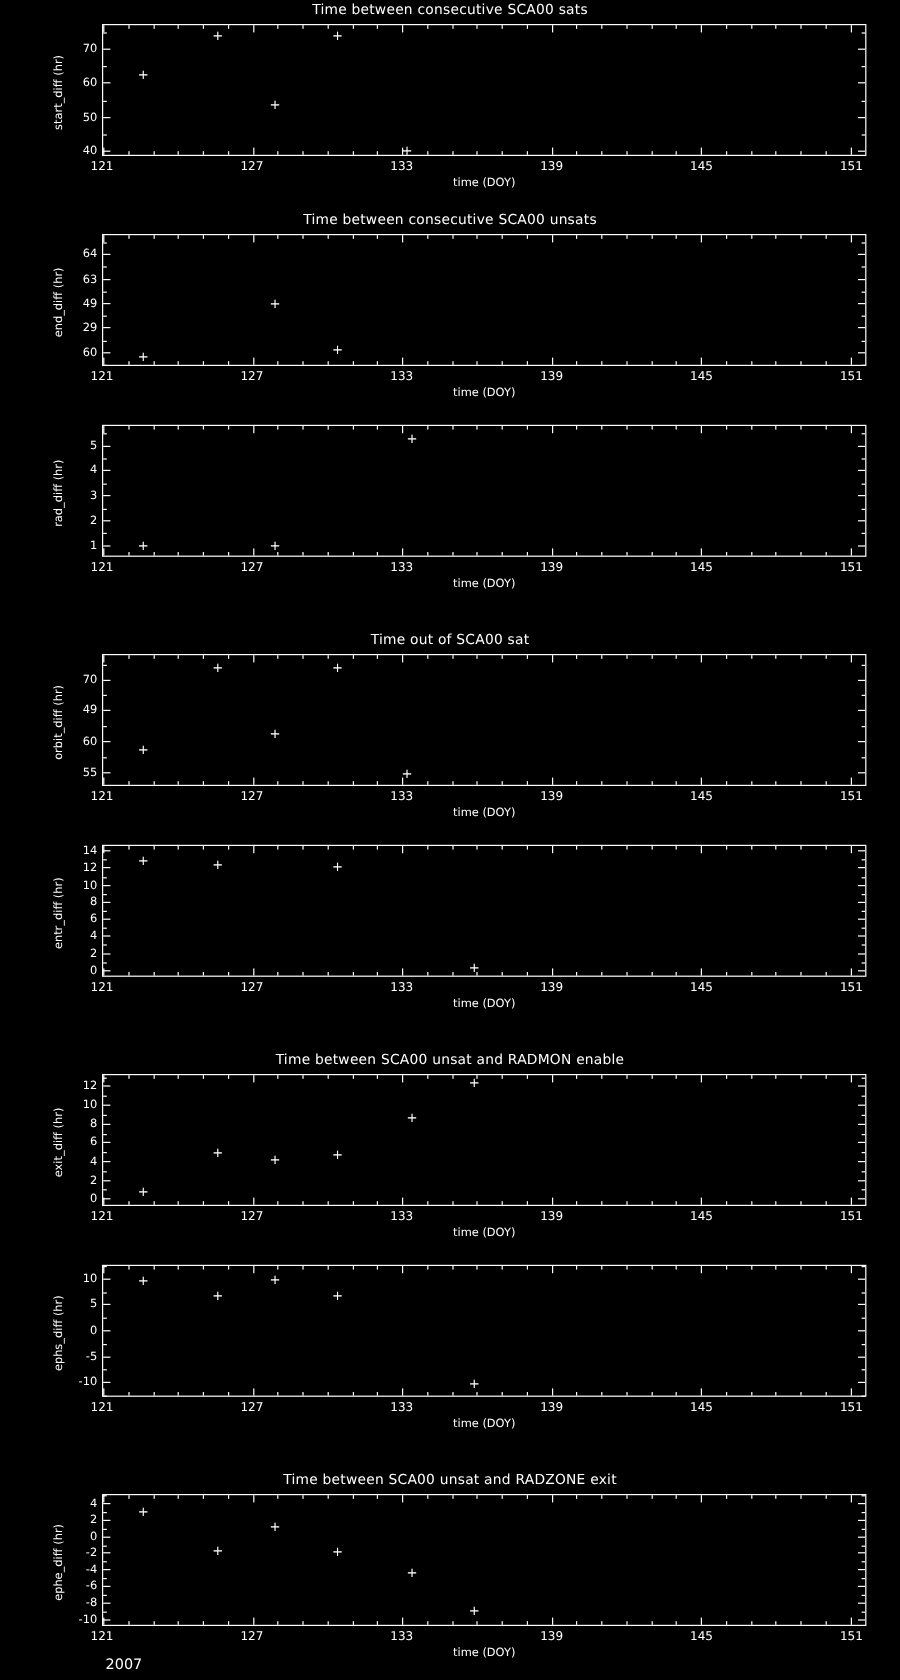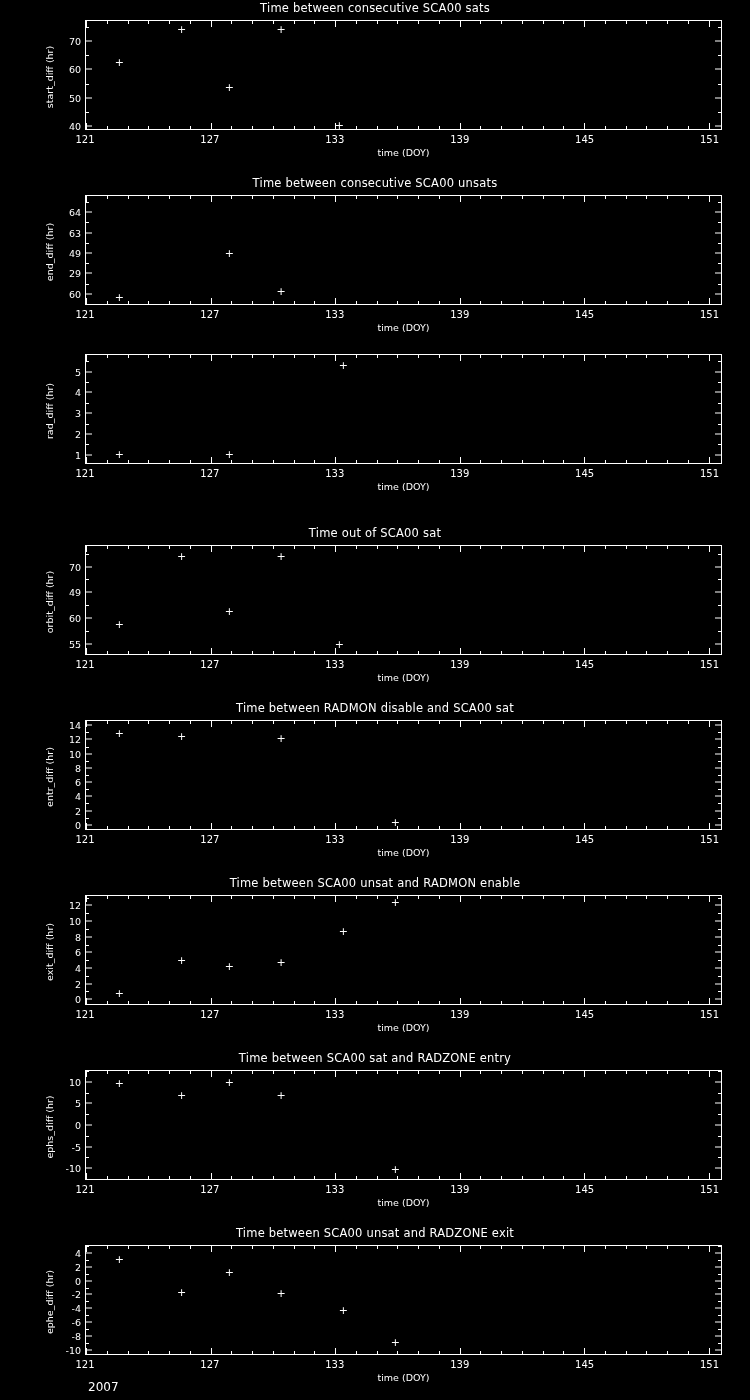--- a/index.html
+++ b/index.html
@@ -473,21 +473,20 @@
         <div class="xtick-label" style="left: 459.706px;">139</div>
         <div class="xtick-label" style="left: 584.608px;">145</div>
         <div class="xtick-label" style="left: 709.51px;">151</div>
         <div class="xaxis-label">time (DOY)</div>
         <div class="ylabel-host">
           <div class="ylabel" style="transform: rotate(-90deg) translate(-112px, 0px);">orbit_diff (hr)</div>
         </div>
       </div>
     </div>
     <div class="panel" style="height: 175px;">
-      <div class="panel-title">Time between RADMON disable and SCA00 sat</div>
       <div class="plotwrap">
         <div class="frame">
           <div class="ytick-mark" style="top: 96.0526%;"></div>
           <div class="ytick-mark right" style="top: 96.0526%;"></div>
           <div class="ytick" style="top: 96.0526%;">0</div>
           <div class="ytick-mark" style="top: 82.8947%;"></div>
           <div class="ytick-mark right" style="top: 82.8947%;"></div>
           <div class="ytick" style="top: 82.8947%;">2</div>
           <div class="ytick-mark" style="top: 69.7368%;"></div>
           <div class="ytick-mark right" style="top: 69.7368%;"></div>
@@ -714,21 +713,20 @@
         <div class="xtick-label" style="left: 459.706px;">139</div>
         <div class="xtick-label" style="left: 584.608px;">145</div>
         <div class="xtick-label" style="left: 709.51px;">151</div>
         <div class="xaxis-label">time (DOY)</div>
         <div class="ylabel-host">
           <div class="ylabel" style="transform: rotate(-90deg) translate(-112px, 0px);">exit_diff (hr)</div>
         </div>
       </div>
     </div>
     <div class="panel" style="height: 175px;">
-      <div class="panel-title">Time between SCA00 sat and RADZONE entry</div>
       <div class="plotwrap">
         <div class="frame">
           <div class="ytick-mark" style="top: 90%;"></div>
           <div class="ytick-mark right" style="top: 90%;"></div>
           <div class="ytick" style="top: 90%;">-10</div>
           <div class="ytick-mark" style="top: 70%;"></div>
           <div class="ytick-mark right" style="top: 70%;"></div>
           <div class="ytick" style="top: 70%;">-5</div>
           <div class="ytick-mark" style="top: 50%;"></div>
           <div class="ytick-mark right" style="top: 50%;"></div>

